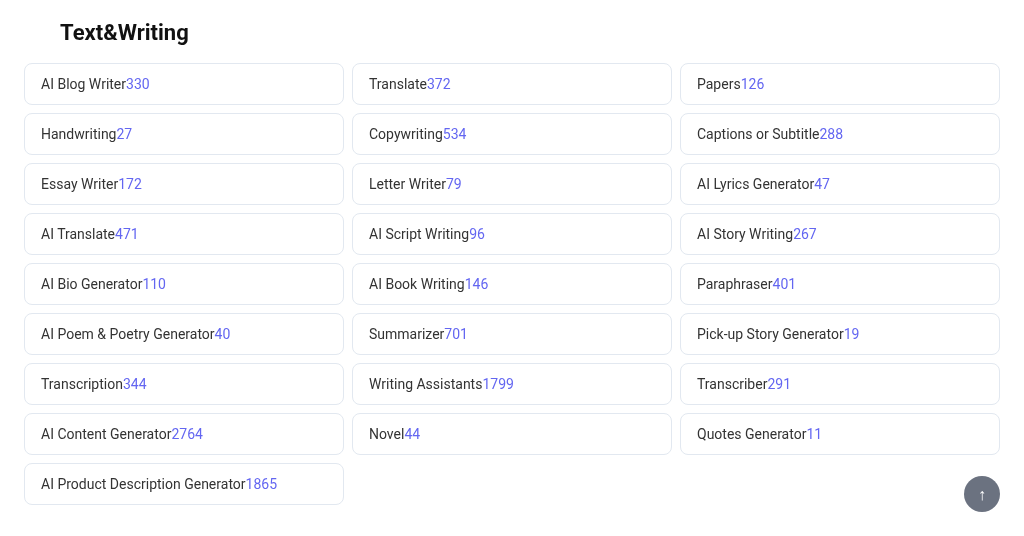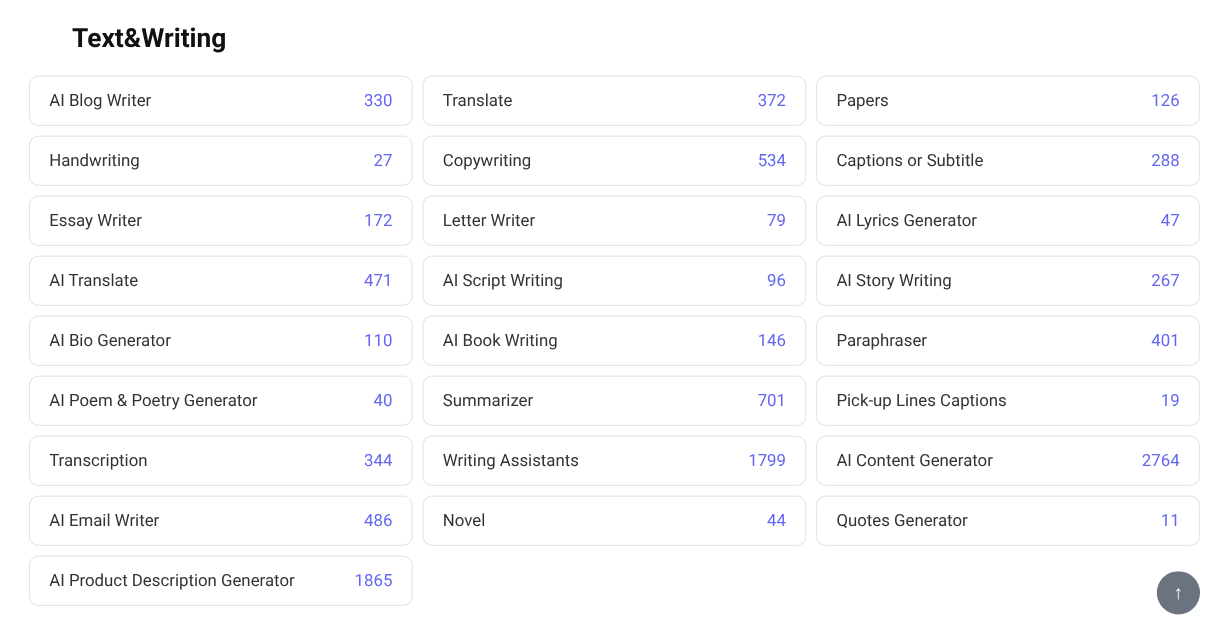--- a/index.html
+++ b/index.html
@@ -17,21 +17,20 @@
       margin-left: 36px;
     }
     .grid {
       display: grid;
       grid-template-columns: repeat(3, 1fr);
       gap: 8px;
     }
     .card {
       display: flex;
       align-items: center;
-      justify-content: space-between;
       border: 1px solid #e2e8f0;
       border-radius: 8px;
       padding: 12px 16px;
       cursor: pointer;
       transition: background 0.15s;
     }
     .card-label {
       font-size: 14px;
       color: #333;
     }
@@ -124,38 +123,38 @@
     </div>
     <div class="card">
       <span class="card-label">AI Poem &amp; Poetry Generator</span>
       <span class="card-count">40</span>
     </div>
     <div class="card">
       <span class="card-label">Summarizer</span>
       <span class="card-count">701</span>
     </div>
     <div class="card">
-      <span class="card-label">Pick-up Lines Captions</span>
+      <span class="card-label">Pick-up Story Generator</span>
       <span class="card-count">19</span>
     </div>
     <div class="card">
       <span class="card-label">Transcription</span>
       <span class="card-count">344</span>
     </div>
     <div class="card">
       <span class="card-label">Writing Assistants</span>
       <span class="card-count">1799</span>
     </div>
     <div class="card">
+      <span class="card-label">Transcriber</span>
+      <span class="card-count">291</span>
+    </div>
+    <div class="card">
       <span class="card-label">AI Content Generator</span>
       <span class="card-count">2764</span>
-    </div>
-    <div class="card">
-      <span class="card-label">AI Email Writer</span>
-      <span class="card-count">486</span>
     </div>
     <div class="card">
       <span class="card-label">Novel</span>
       <span class="card-count">44</span>
     </div>
     <div class="card">
       <span class="card-label">Quotes Generator</span>
       <span class="card-count">11</span>
     </div>
     <div class="card">

